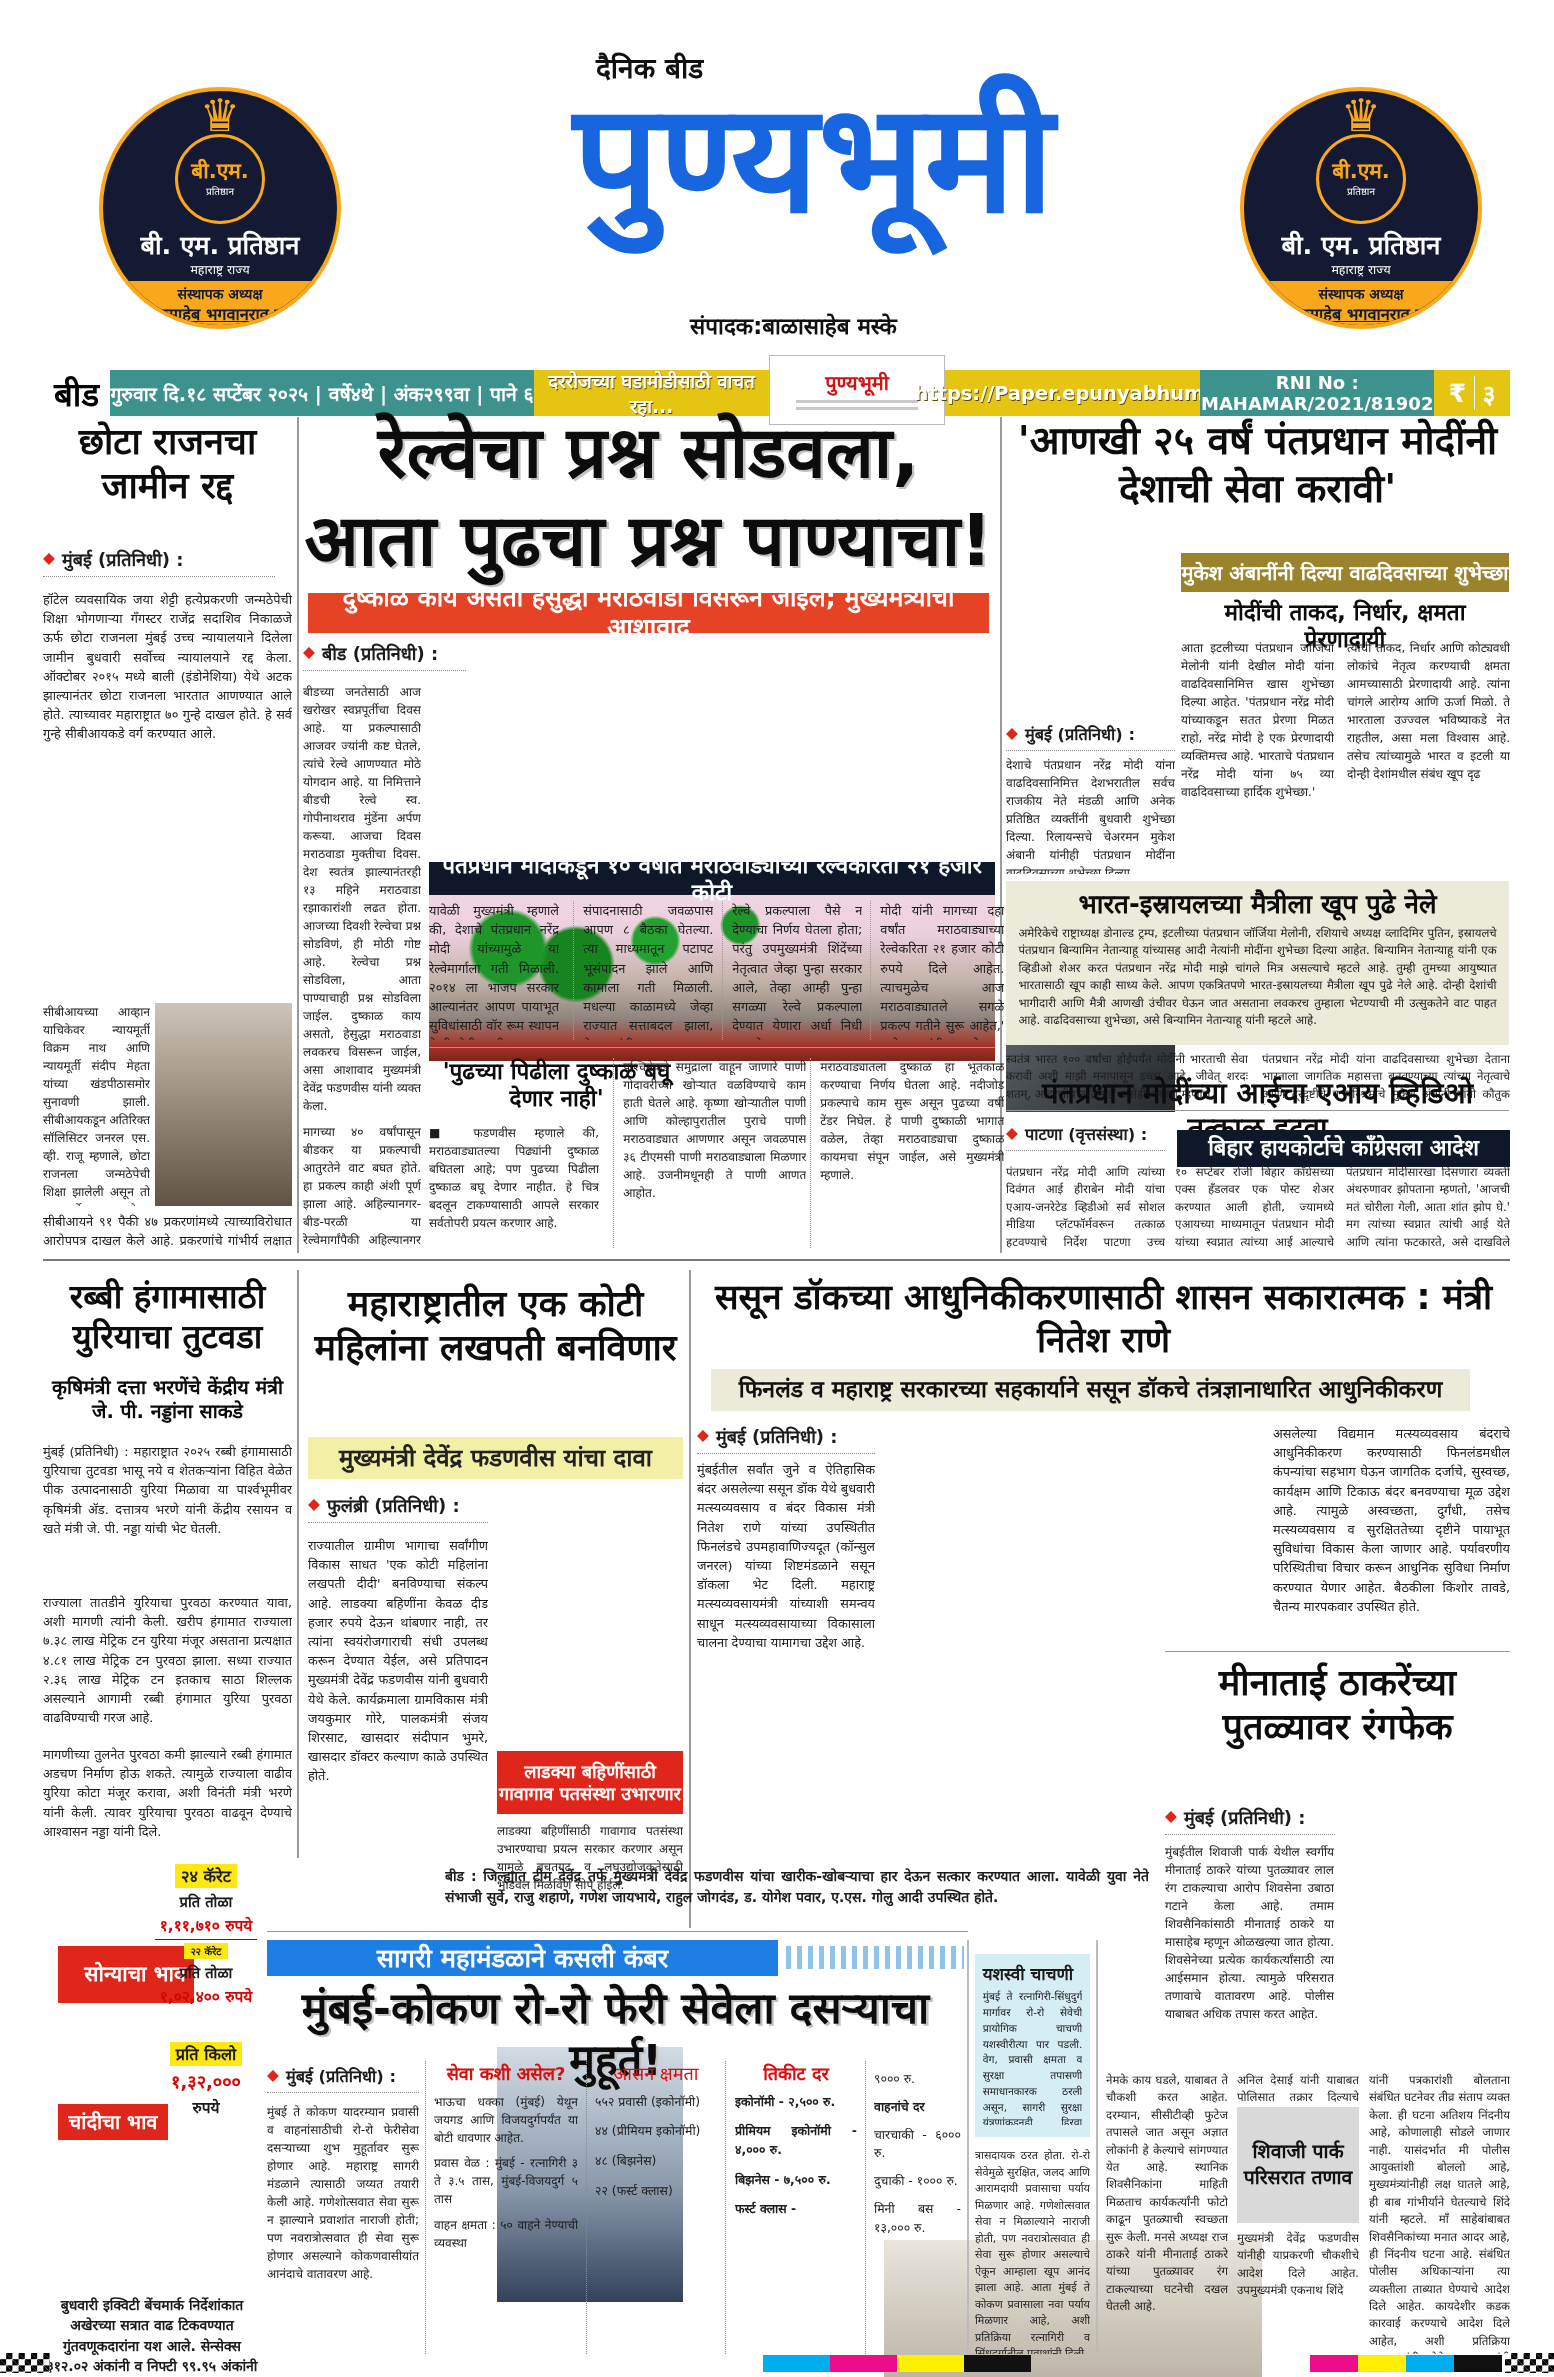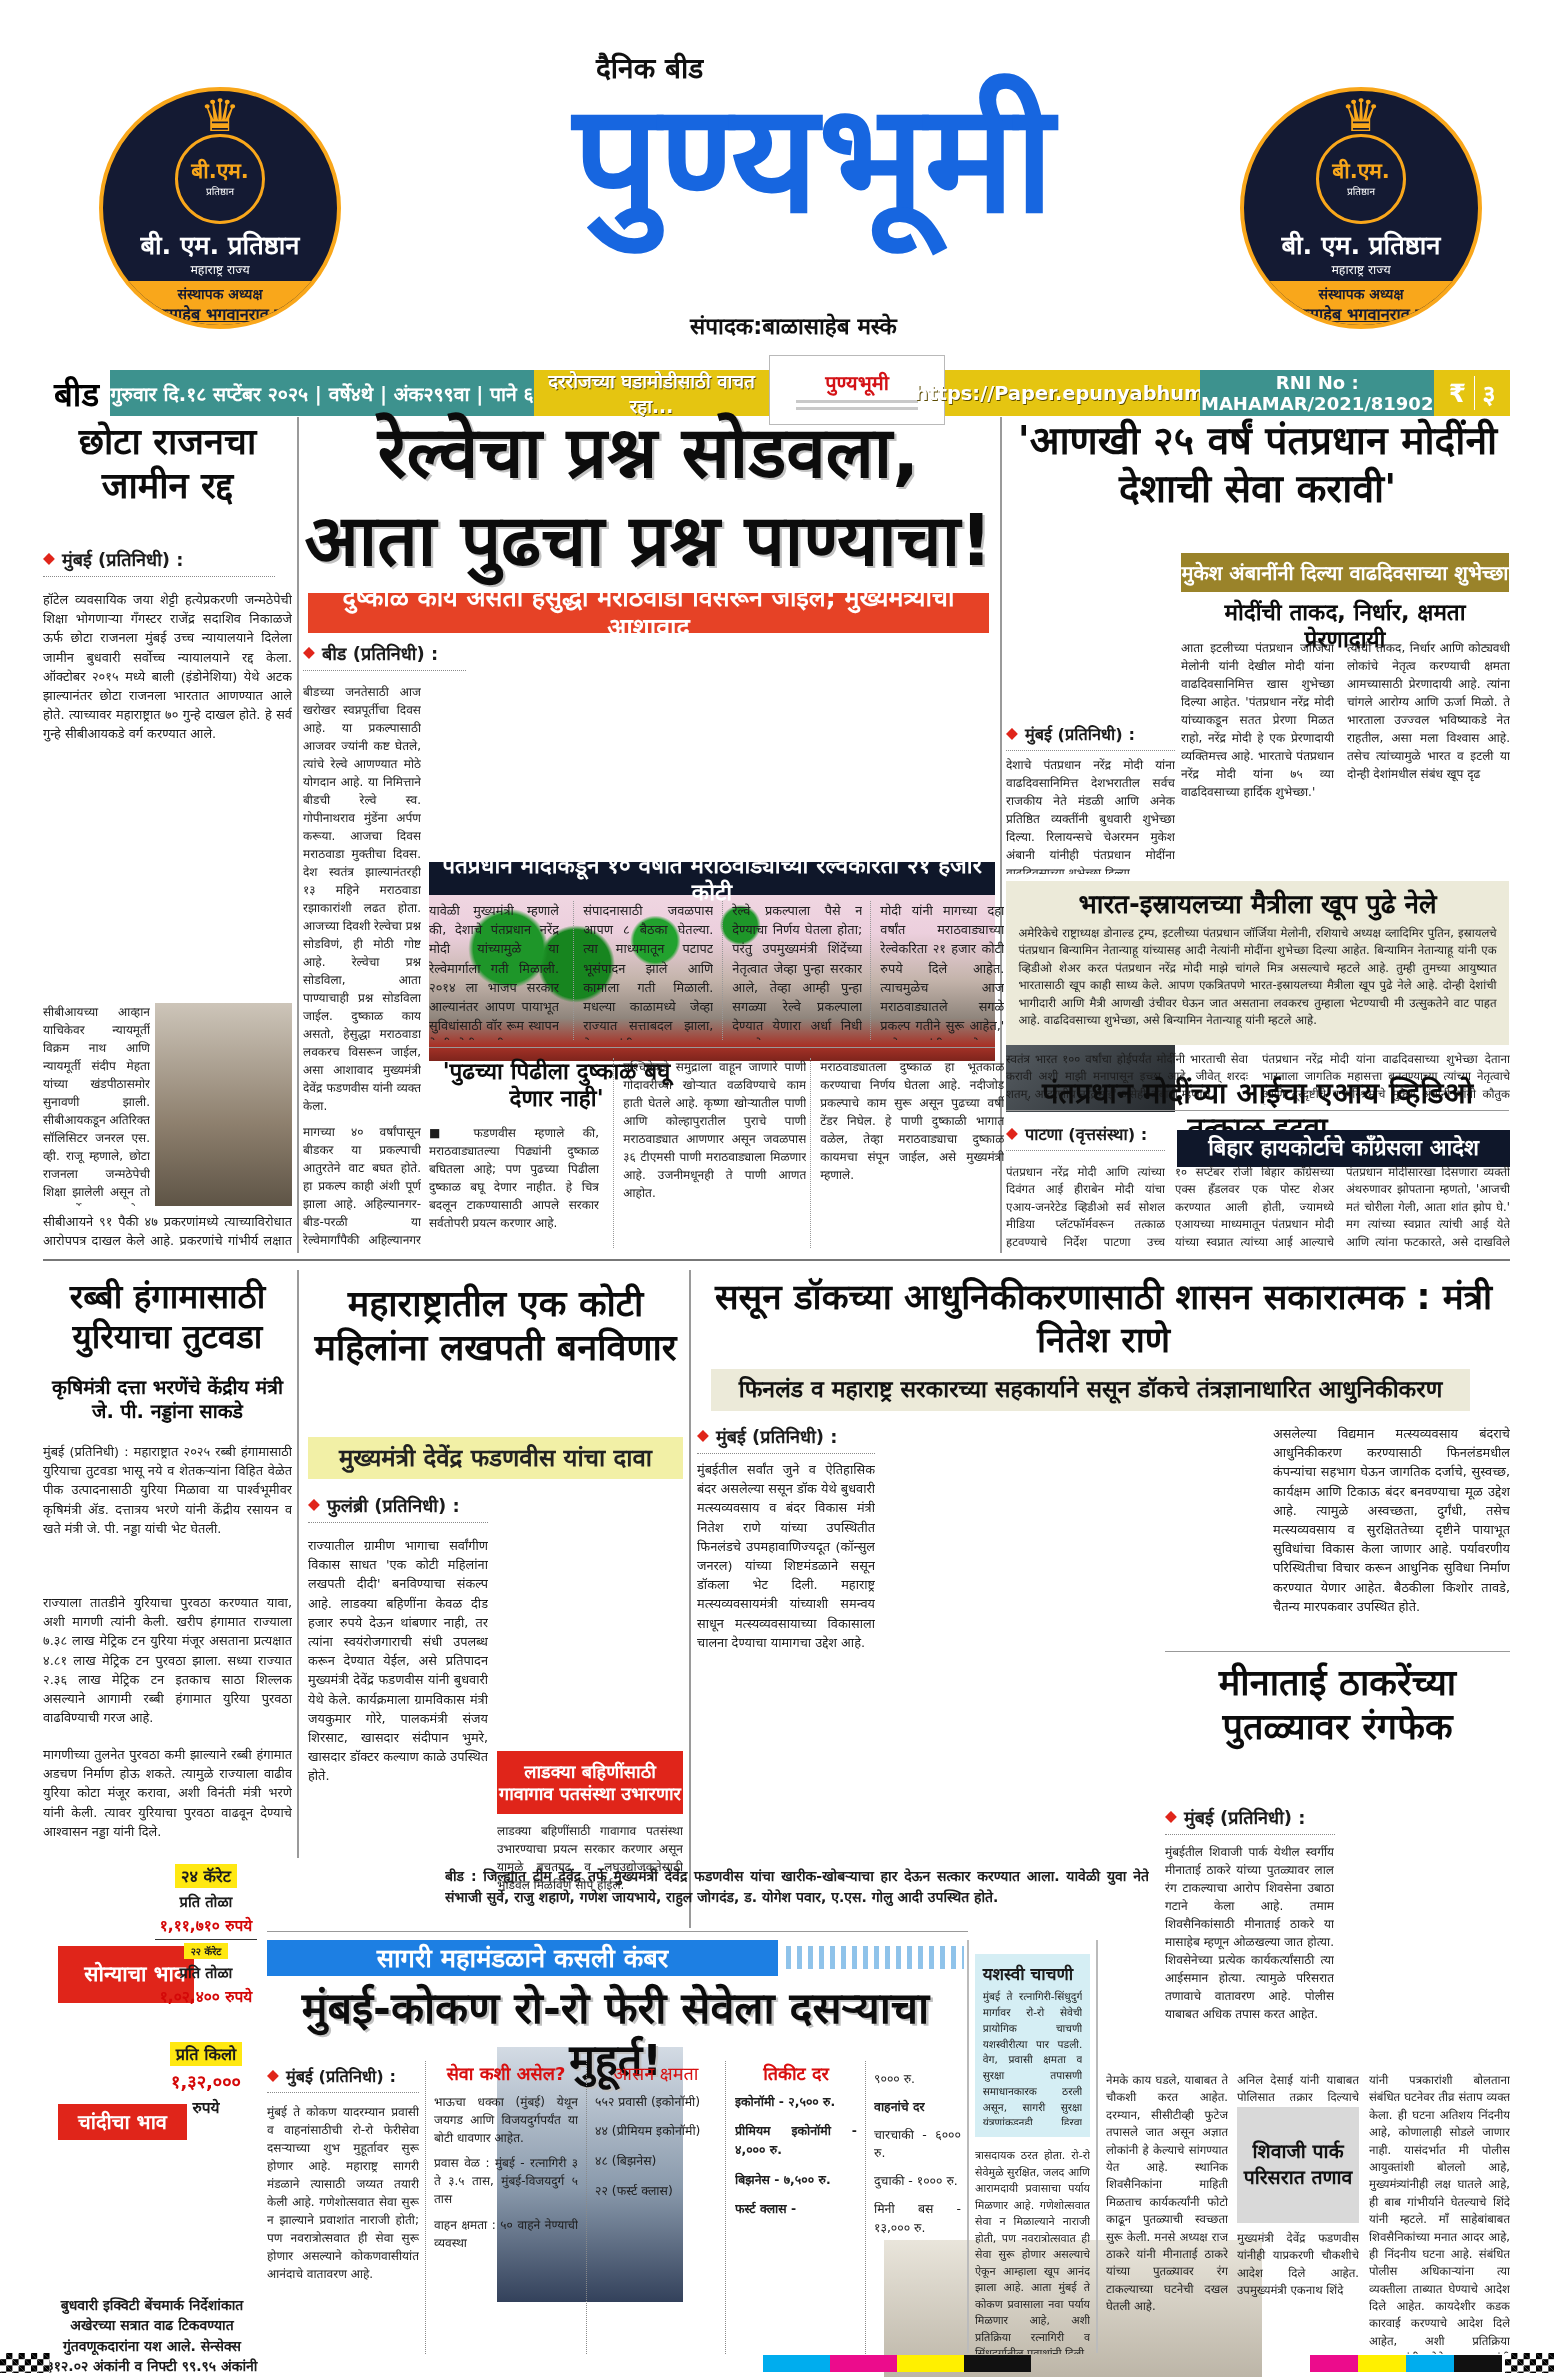--- a/index.html
+++ b/index.html
@@ -294,21 +294,21 @@
   <div class="abs pricecol" style="left:155px;top:1864px;width:102px;">
     <span class="ytag" style="font-size:16.3px;">२४ कॅरेट</span>
     <span style="font-size:14.7px;font-weight:bold;">प्रति तोळा</span>
     <span class="redprice" style="font-size:15.5px;">१,११,७१० रुपये</span>
     <span style="width:100%;border-top:1.5px solid #333;"></span>
     <span class="ytag" style="font-size:10px;">२२ कॅरेट</span>
     <span style="font-size:14.7px;font-weight:bold;">प्रति तोळा</span>
     <span class="redprice" style="font-size:15.5px;">१,०२,४०० रुपये</span>
   </div>
 
-  <div class="abs band" style="left:58px;top:2104px;width:129px;height:36px;background:#e0251a;font-size:20px;">चांदीचा भाव</div>
+  <div class="abs band" style="left:58px;top:2104px;width:110px;height:36px;background:#e0251a;font-size:20px;">चांदीचा भाव</div>
   <div class="abs pricecol" style="left:155px;top:2042px;width:102px;">
     <span class="ytag" style="font-size:16.3px;">प्रति किलो</span>
     <span class="redprice" style="font-size:18px;">१,३२,०००</span>
     <span style="font-size:15.5px;font-weight:bold;">रुपये</span>
   </div>
 
   <div class="abs" style="left:45px;top:2295px;width:214px;height:82px;font-size:14px;font-weight:bold;text-align:center;line-height:1.45;overflow:hidden;">बुधवारी इक्विटी बेंचमार्क निर्देशांकात अखेरच्या सत्रात वाढ टिकवण्यात गुंतवणूकदारांना यश आले. सेन्सेक्स ३१२.०२ अंकांनी व निफ्टी ९९.९५ अंकांनी वाढला.</div>
 
   <div class="abs checker" style="left:0px;top:2353px;width:50px;height:20px;"></div>
   <div class="abs" style="left:763px;top:2355px;display:flex;">

